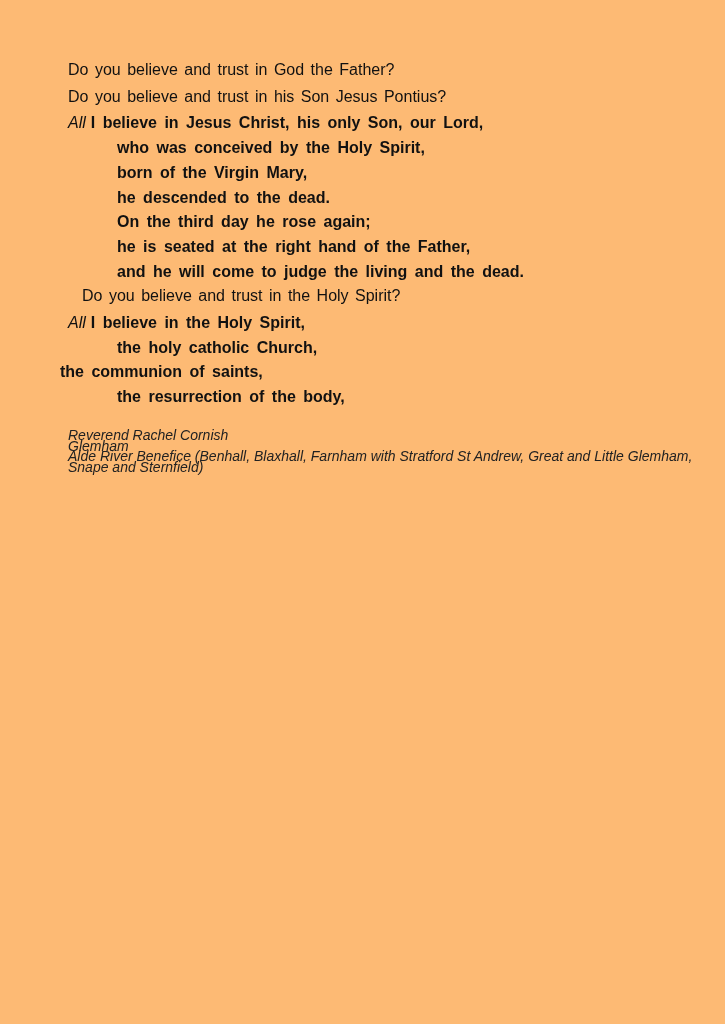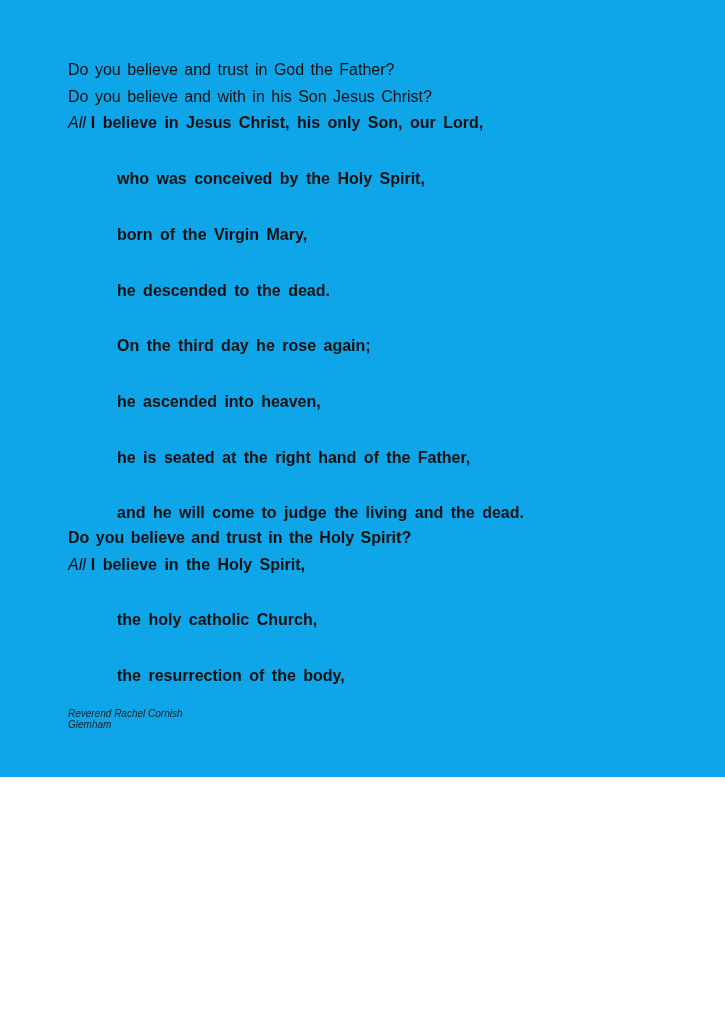--- a/index.html
+++ b/index.html
@@ -3,108 +3,109 @@
 <meta charset="utf-8">
 <style>
   html, body {
     margin: 0;
     padding: 0;
     background: #ffffff;
   }
   .page {
     position: relative;
     width: 725px;
-    height: 777px;
-    background: #0ea5e9;
+    height: 1024px;
+    background: #fdba74;
     overflow: hidden;
     font-family: "Liberation Sans", sans-serif;
     color: #111111;
   }
   .doc-body {
     position: absolute;
     top: 58px;
     left: 68px;
     right: 30px;
   }
   .line {
     font-size: 16px;
     line-height: 24.7px;
     white-space: nowrap;
   }
   .line.question {
     font-weight: 400;
     word-spacing: 2px;
   }
   .line.question-indent {
-    font-weight: 700;
+    font-weight: 400;
     word-spacing: 2px;
+    margin-left: 14px;
   }
   .line.response .all-prefix {
     font-style: italic;
     font-weight: 400;
     margin-right: 5px;
     word-spacing: 2px;
   }
   .line.response .response-text {
     font-weight: 700;
     word-spacing: 3px;
   }
   .line.indent {
     font-weight: 700;
     word-spacing: 3px;
     margin-left: 49px;
-    margin-top: 31px;
   }
   .line.outdent {
     font-weight: 700;
     word-spacing: 3px;
     margin-left: -8px;
   }
   .line.sp-before {
     margin-top: 2px;
   }
   .footer {
     margin-top: 20px;
     font-style: italic;
-    font-size: 10px;
+    font-size: 14px;
     line-height: 10.8px;
     color: #222222;
   }
 </style>
 </head>
 <body>
 
 <div class="page">
   <div class="doc-body">
 
     <div class="line question">Do you believe and trust in God the Father?</div>
 
 
-    <div class="line question sp-before">Do you believe and with in his Son Jesus Christ?</div>
+    <div class="line question sp-before">Do you believe and trust in his Son Jesus Pontius?</div>
 
     <div class="line response sp-before">
       <span class="all-prefix">All</span><span class="response-text">I believe in Jesus Christ, his only Son, our Lord,</span>
     </div>
 
     <div class="line indent">who was conceived by the Holy Spirit,</div>
     <div class="line indent">born of the Virgin Mary,</div>
     <div class="line indent">he descended to the dead.</div>
     <div class="line indent">On the third day he rose again;</div>
-    <div class="line indent">he ascended into heaven,</div>
     <div class="line indent">he is seated at the right hand of the Father,</div>
     <div class="line indent">and he will come to judge the living and the dead.</div>
 
     <div class="line question-indent">Do you believe and trust in the Holy Spirit?</div>
 
     <div class="line response sp-before">
       <span class="all-prefix">All</span><span class="response-text">I believe in the Holy Spirit,</span>
     </div>
 
     <div class="line indent">the holy catholic Church,</div>
+    <div class="line outdent">the communion of saints,</div>
     <div class="line indent">the resurrection of the body,</div>
 
     <div class="footer">
       <div>Reverend Rachel Cornish</div>
       <div>Glemham</div>
+      <div>Alde River Benefice (Benhall, Blaxhall, Farnham with Stratford St Andrew, Great and Little Glemham, Snape and Sternfield)</div>
     </div>
 
   </div>
 </div>
 
 </body></html>

